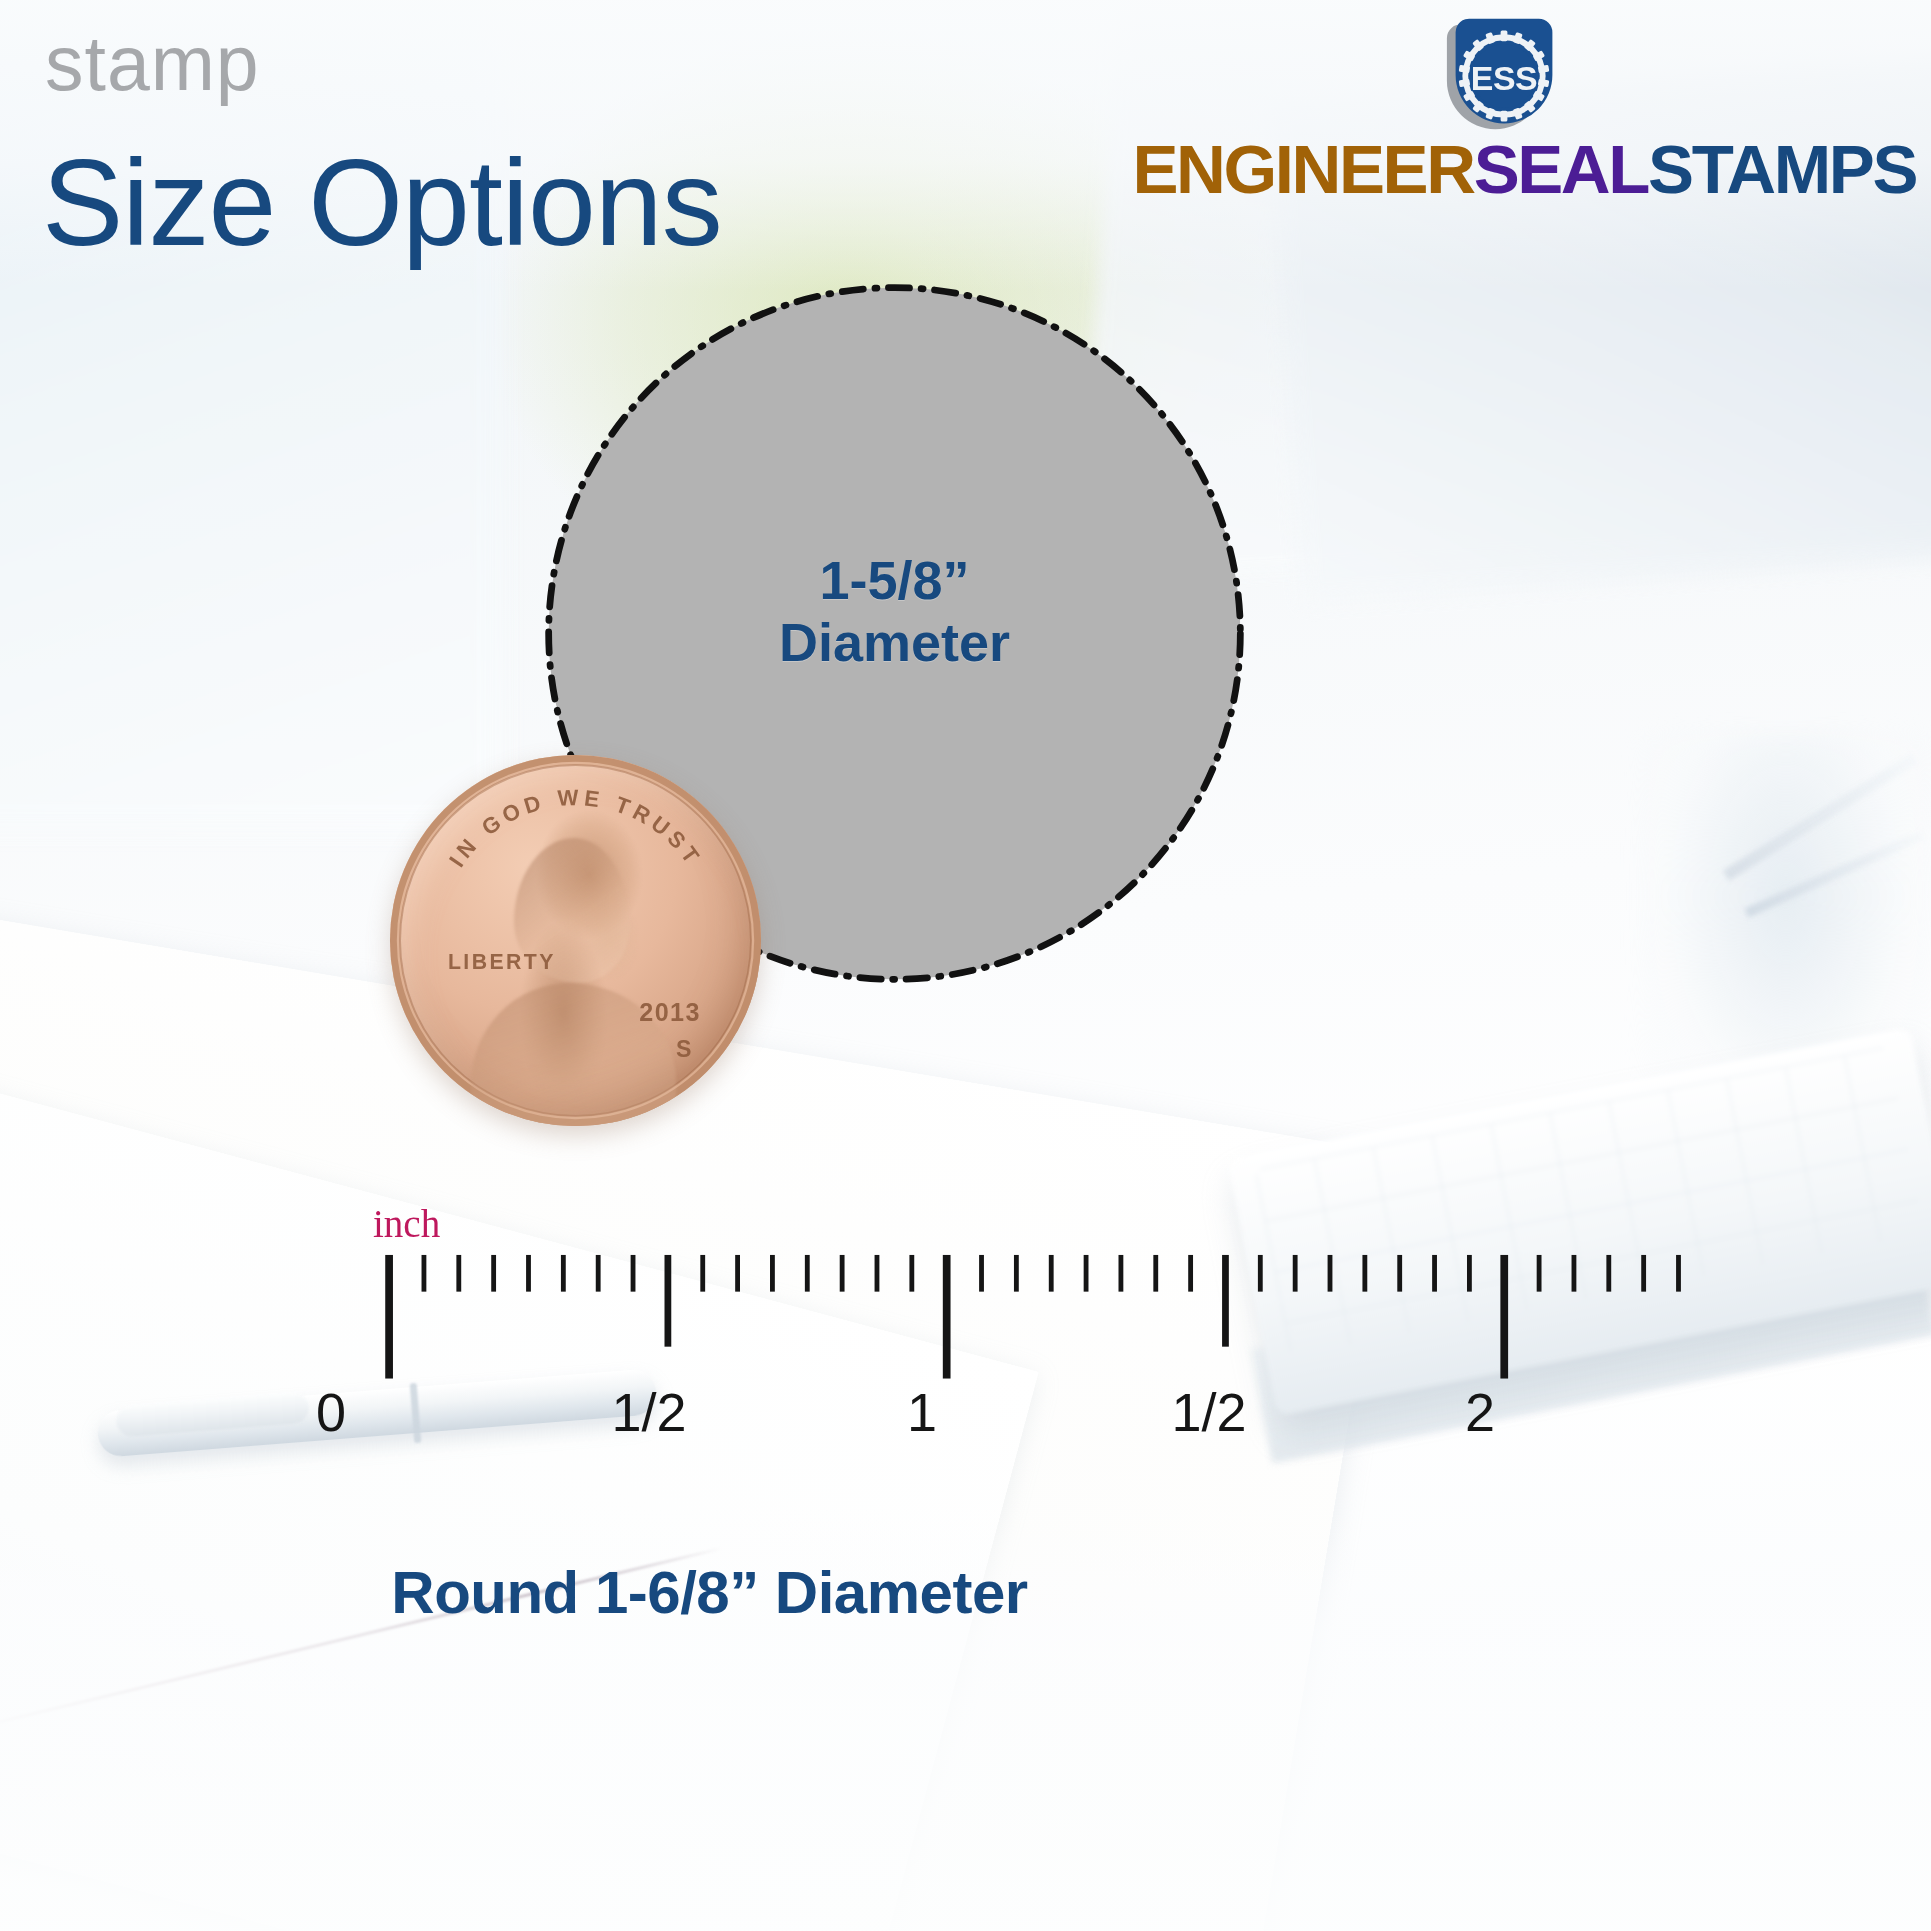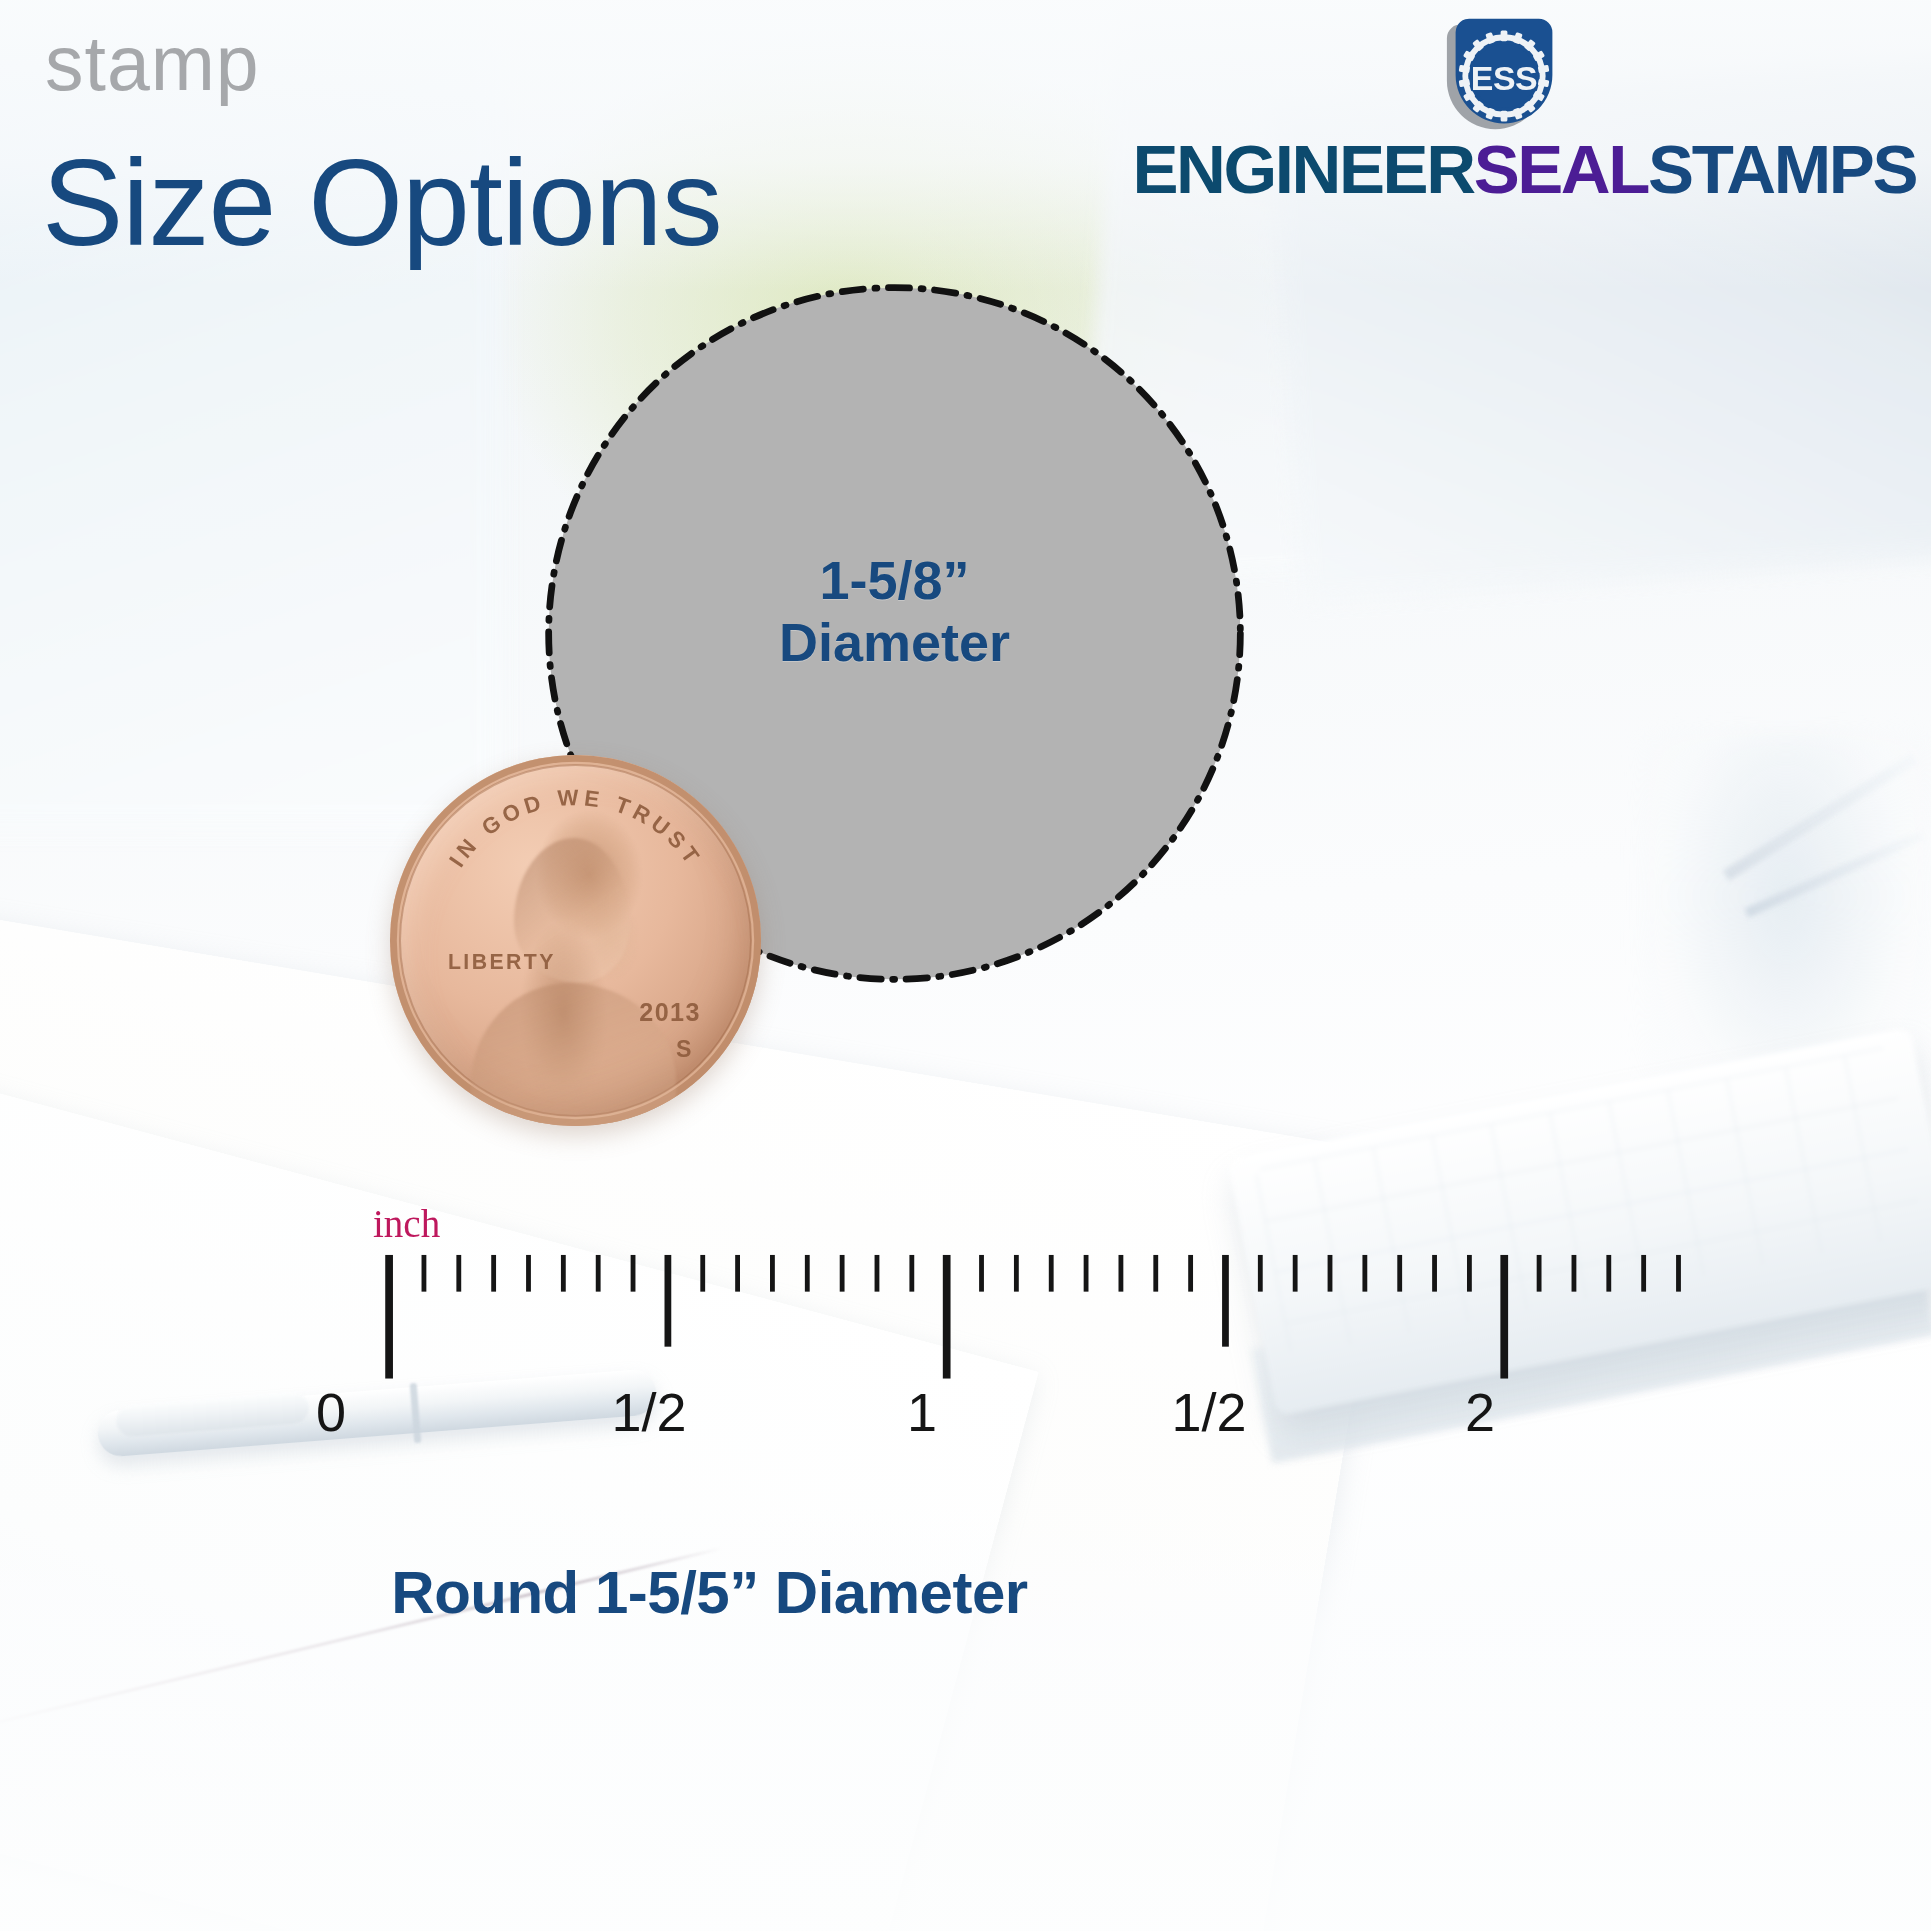--- a/index.html
+++ b/index.html
@@ -185,21 +185,21 @@
   .logo-text {
     margin-left: 13.5px;
     font-size: 69px;
     font-weight: 700;
     letter-spacing: -2.4px;
     line-height: 1;
     white-space: nowrap;
     display: flex;
     align-items: flex-end;
   }
-  .logo-t1 { color: #0c4a6e; margin-left: 27px; }
+  .logo-t1 { color: #a16207; margin-left: 27px; }
   .logo-t2 { color: #4c1d95; }
   .logo-t3 { color: #17497f; }
 
   
   .stamp-circle {
     position: absolute;
     left: 539px; top: 278px;
     width: 711px; height: 711px;
   }
   .stamp-circle svg { position: absolute; inset: 0; }
@@ -437,16 +437,16 @@
   </div>
   <div class="ruler-inch-label">inch</div>
   <div id="ruler-labels">
       <div class="ruler-num" style="left: 331px; top: 1381px;">0</div>
       <div class="ruler-num" style="left: 649px; top: 1381px;">1/2</div>
       <div class="ruler-num" style="left: 922px; top: 1381px;">1</div>
       <div class="ruler-num" style="left: 1209px; top: 1381px;">1/2</div>
       <div class="ruler-num" style="left: 1480px; top: 1381px;">2</div>
     </div>
 
-  <div class="caption">Round 1-5/5” Diameter</div>
+  <div class="caption">Round 1-6/8” Diameter</div>
 
 </div>
 
 
 </body></html>

